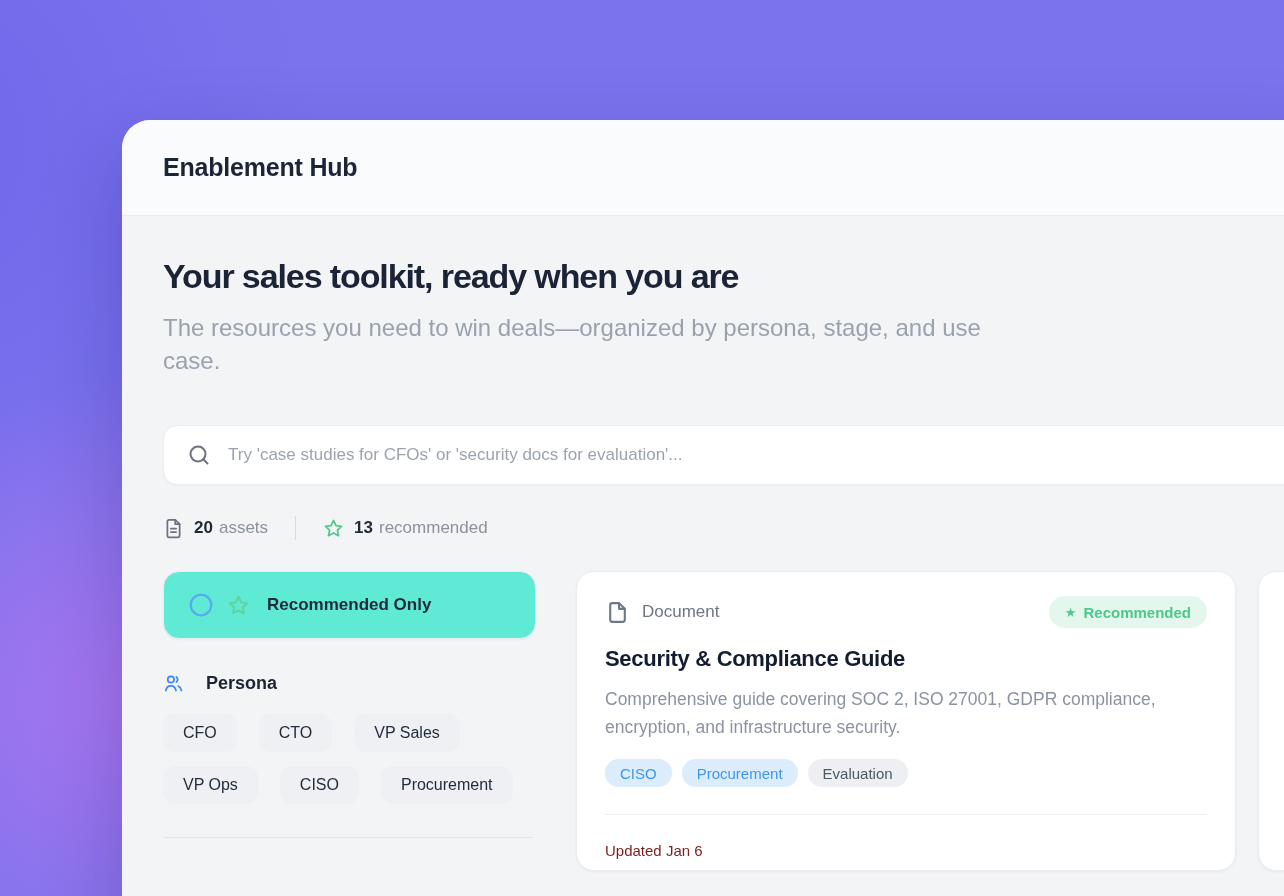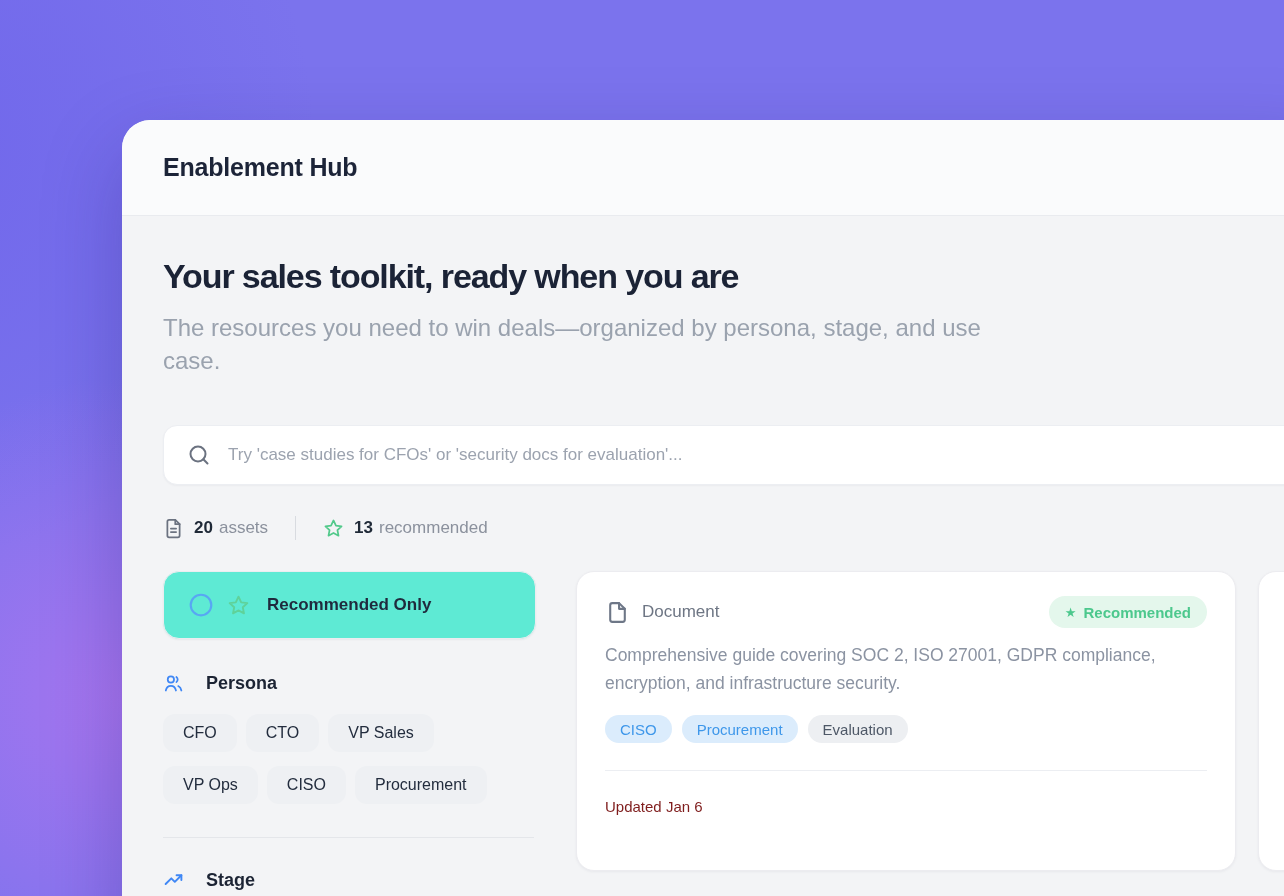--- a/index.html
+++ b/index.html
@@ -72,21 +72,21 @@
     box-shadow:0 1px 2px rgba(20,20,60,.05); cursor:pointer;
   }
   .rec-only .radio { width:26px; height:26px; color:#58a7f3; flex:0 0 auto; }
   .rec-only .star { width:23px; height:23px; color:#5fd29a; flex:0 0 auto; margin-left:1px; }
   .rec-only .lbl { font-size:17px; font-weight:600; color:#1f2a3d; margin-left:5px; }
 
   .side-head { margin-top:34px; display:flex; align-items:center; gap:22px; }
   .side-head .ic { width:21px; height:21px; color:#3f87f5; }
   .side-head .lbl { font-size:18px; font-weight:700; color:#1c2434; }
 
-  .chips { margin-top:20px; display:flex; flex-wrap:wrap; gap:14px 9px; width:373px; }
+  .chips { margin-top:20px; display:flex; flex-wrap:wrap; gap:14px 22px; width:373px; }
   .chip {
     height:38px; padding:0 20px; border-radius:12px; border:none;
     background:#eef0f3; color:#232d3e; font-size:16px; font-weight:500;
     font-family:inherit; display:flex; align-items:center; cursor:pointer;
   }
   .side-div { margin-top:33px; width:371px; height:1px; background:#e4e6ea; }
   .stage-head { margin-top:32px; }
 
   
   .cards { display:flex; gap:22px; }
@@ -182,44 +182,38 @@
           <button class="chip">CFO</button>
           <button class="chip">CTO</button>
           <button class="chip">VP Sales</button>
           <button class="chip">VP Ops</button>
           <button class="chip">CISO</button>
           <button class="chip">Procurement</button>
         </div>
 
         <div class="side-div"></div>
 
-        <div class="side-head stage-head">
-          <svg class="ic" viewBox="0 0 24 24" fill="none" stroke="currentColor" stroke-width="2.2" stroke-linecap="round" stroke-linejoin="round">
-            <polyline points="3 16 9.5 9.5 13.5 13.5 21 6"></polyline>
-            <polyline points="15.5 6 21 6 21 11.5"></polyline>
-          </svg>
-          <span class="lbl">Stage</span>
-        </div>
 
       </div>
 
       <div class="cards">
 
         <div class="card">
           <div class="card-top">
             <svg class="doc" viewBox="0 0 24 24" fill="none" stroke="currentColor" stroke-width="2" stroke-linecap="round" stroke-linejoin="round">
               <path d="M13.5 3H7a2 2 0 0 0-2 2v14a2 2 0 0 0 2 2h10a2 2 0 0 0 2-2V8.5z"></path>
               <path d="M13.5 3v5.5H19"></path>
             </svg>
             <span class="card-type">Document</span>
             <span class="badge">
               <span class="fstar">★</span>
               <span>Recommended</span>
             </span>
           </div>
+          <div class="card-title">Security &amp; Compliance Guide</div>
           <div class="card-desc">Comprehensive guide covering SOC 2, ISO 27001, GDPR compliance, encryption, and infrastructure security.</div>
           <div class="tags">
             <span class="tag blue">CISO</span>
             <span class="tag blue">Procurement</span>
             <span class="tag gray">Evaluation</span>
           </div>
           <div class="card-div"></div>
           <div class="card-updated">Updated Jan 6</div>
         </div>
 

